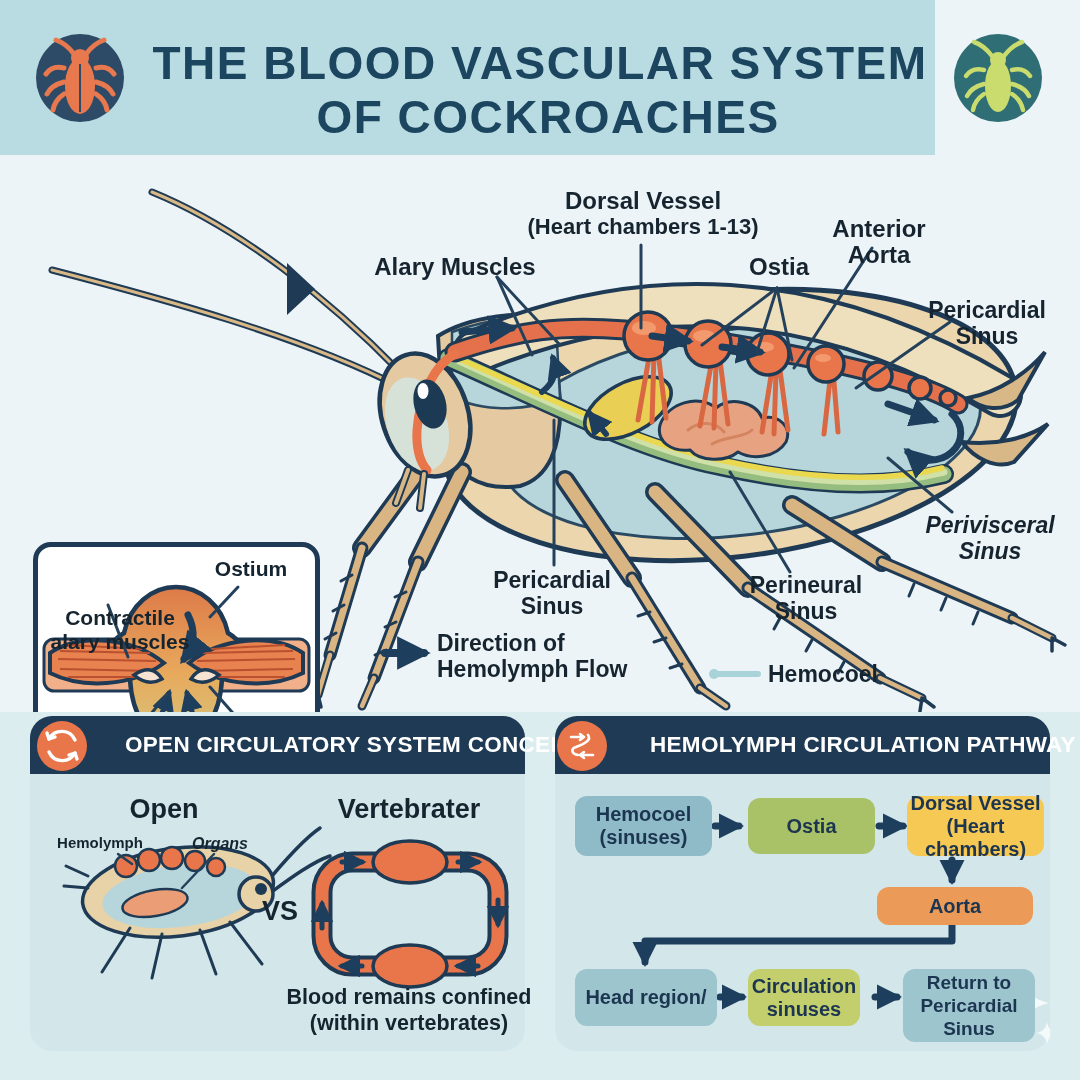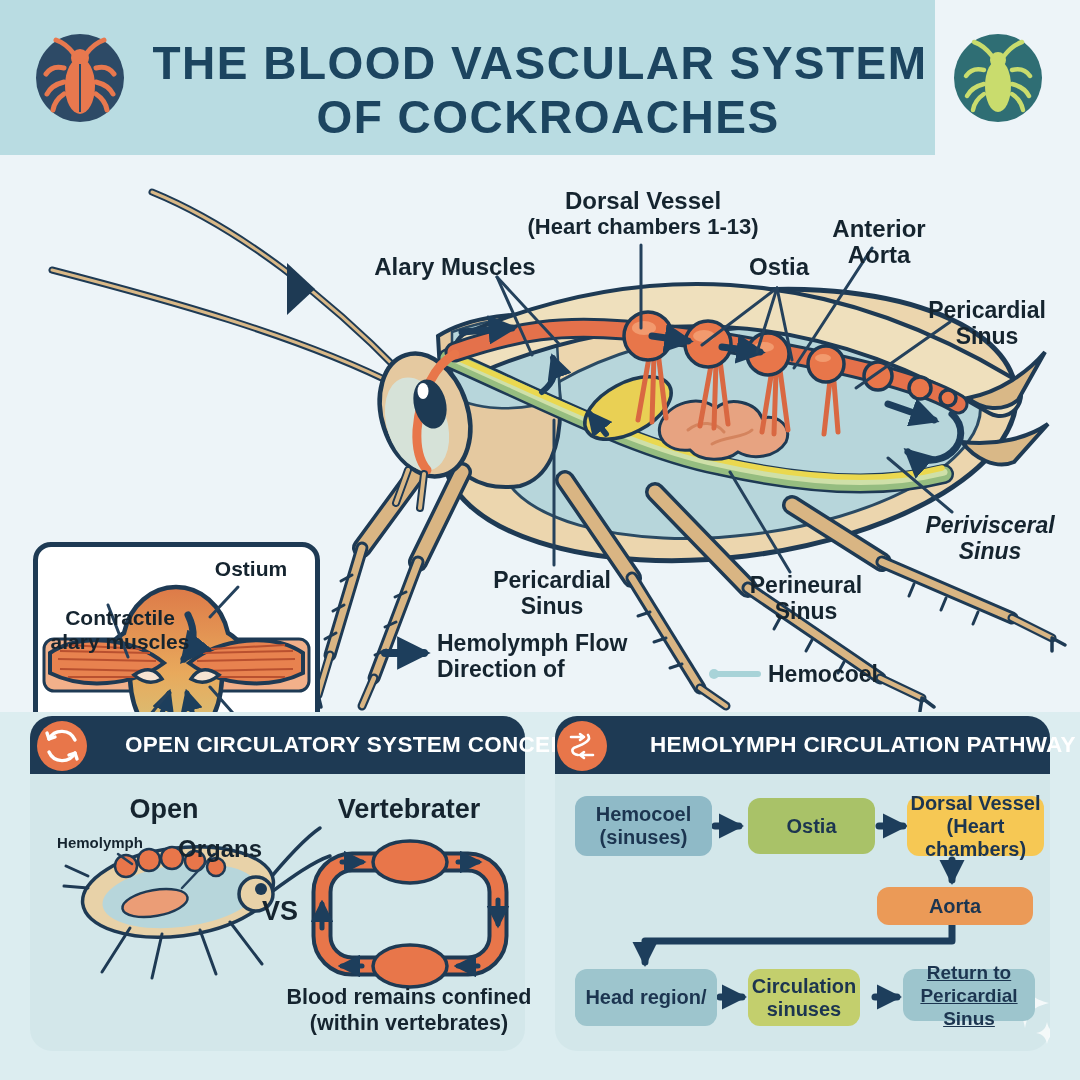--- a/index.html
+++ b/index.html
@@ -272,22 +272,22 @@
   </div>
   <div class="label" style="left:552px;top:412px;">
     <div>Pericardial</div>
     <div>Sinus</div>
   </div>
   <div class="label" style="left:806px;top:417px;">
     <div>Perineural</div>
     <div>Sinus</div>
   </div>
   <div class="label label-left" style="left:437px;top:475px;">
+    <div>Direction of</div>
     <div>Hemolymph Flow</div>
-    <div>Direction of</div>
   </div>
   <div class="label label-left" style="left:768px;top:506px;">Hemocoel</div>
 
   <div class="abs" id="inset">
     <svg class="abs" style="left:0;top:0;" width="277" height="217" viewBox="0 0 277 217">
       <defs>
         <linearGradient id="chgrad" x1="0" y1="0" x2="0" y2="1">
           <stop offset="0" stop-color="#dd7a48"></stop>
             <stop offset="0.55" stop-color="#e8a95c"></stop>
           <stop offset="0.8" stop-color="#ddb96e"></stop>
@@ -404,21 +404,21 @@
           <path d="M448,250 L428,250" marker-end="url(#ahp)"></path>
           <path d="M332,250 L312,250" marker-end="url(#ahp)"></path>
           <path d="M292,212 L292,188" marker-end="url(#ahp)"></path>
         </g>
       </g>
     </svg>
 
     <div class="ptext" style="left:134px;top:78px;font-size:27px;">Open</div>
     <div class="ptext" style="left:379px;top:78px;font-size:27px;">Vertebrater</div>
     <div class="ptext" style="left:70px;top:118px;font-size:15px;">Hemolymph</div>
-    <div class="ptext" style="left:190px;top:119px;font-size:24px;">Organs</div>
+    <div class="ptext" style="left:190px;top:119px;font-size:16px;font-style:italic;">Organs</div>
     <div class="ptext" style="left:250px;top:180px;font-size:27px;">VS</div>
     <div class="ptext" style="left:379px;top:268px;font-size:21.5px;line-height:26px;">
       <div>Blood remains confined</div>
       <div>(within vertebrates)</div>
     </div>
   </div>
 
   <div class="panel" style="left:555px;top:4px;">
     <div class="panel-header"></div>
     <div class="panel-title">HEMOLYMPH CIRCULATION PATHWAY</div>
@@ -466,18 +466,18 @@
     <div class="fbox" style="left: 322px; top: 171px; width: 156px; height: 38px; background: rgb(235, 154, 87);">
       <div>Aorta</div>
     </div>
     <div class="fbox" style="left: 20px; top: 253px; width: 142px; height: 57px; background: rgb(157, 197, 205);">
       <div>Head region/</div>
     </div>
     <div class="fbox" style="left: 193px; top: 253px; width: 112px; height: 57px; background: rgb(195, 207, 109);">
       <div>Circulation</div>
       <div>sinuses</div>
     </div>
-    <div class="fbox" style="left: 348px; top: 253px; width: 132px; height: 52px; font-size: 19px; background: rgb(157, 197, 205); text-decoration: underline;">
+    <div class="fbox" style="left: 348px; top: 253px; width: 132px; height: 73px; font-size: 19px; background: rgb(157, 197, 205);">
       <div>Return to</div>
       <div>Pericardial Sinus</div>
     </div>
   </div>
 </div>
 
 </body></html>

